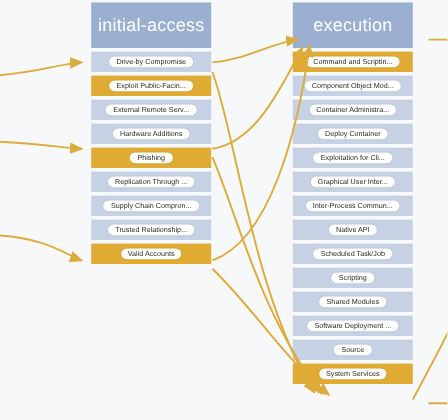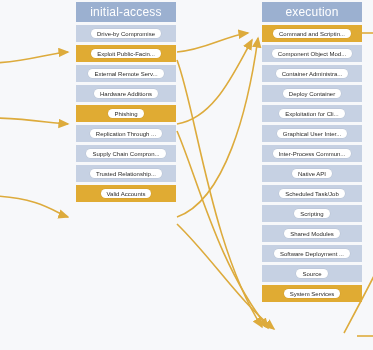--- a/index.html
+++ b/index.html
@@ -8,27 +8,27 @@
     background:#f7f8fa;
     font-family:"Liberation Sans", sans-serif;
     overflow:hidden;
     position:relative;
   }
   #board{position:absolute;inset:0;width:373px;height:350px;}
   #edges{position:absolute;left:0;top:0;width:373px;height:350px;pointer-events:none;z-index:3;}
 
   .column{position:absolute;width:100px;z-index:1;}
   #col-initial-access{left:76px;top:2px;}
-  #col-execution{left:262px;top:2px;}
+  #col-execution{left:244px;top:2px;}
 
   .col-header{
-    height:20px;
+    height:38px;
     background:#9bb0d0;
     color:#ffffff;
-    font-size:12px;
+    font-size:15px;
     display:flex;align-items:center;justify-content:center;
     letter-spacing:.2px;
     margin-bottom:3px;
   }
   .node{
     height:17px;
     background:#c6d1e3;
     margin-bottom:3px;
     display:flex;align-items:center;justify-content:center;
     position:relative;

